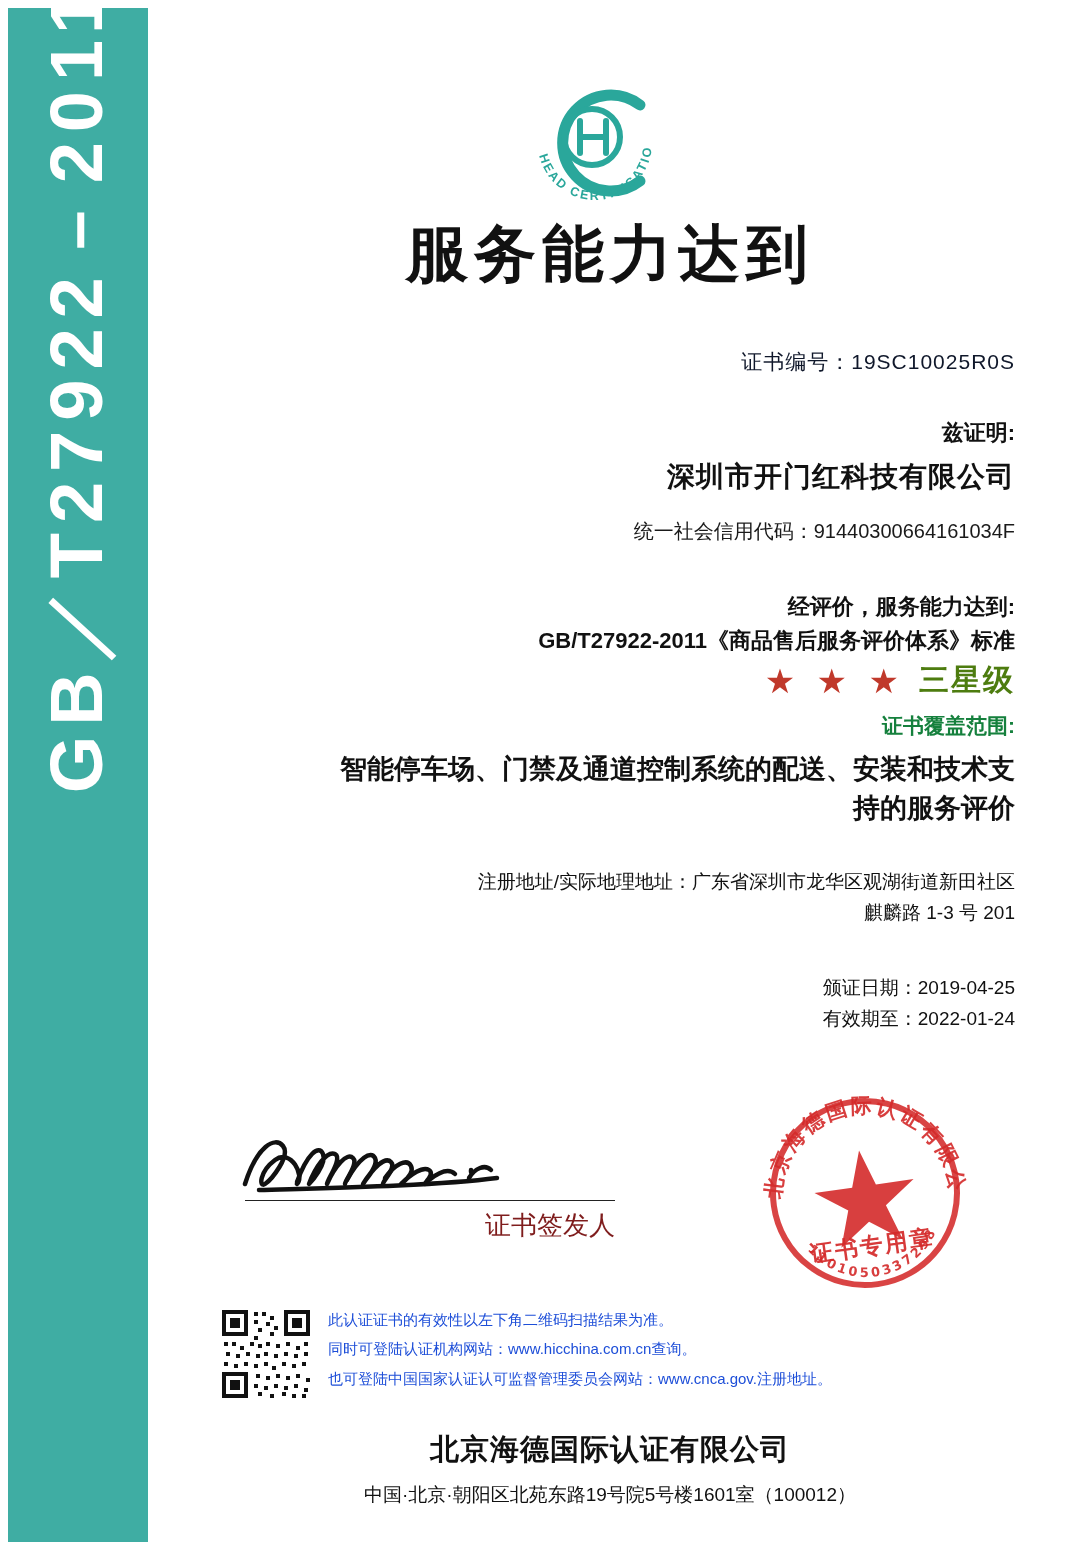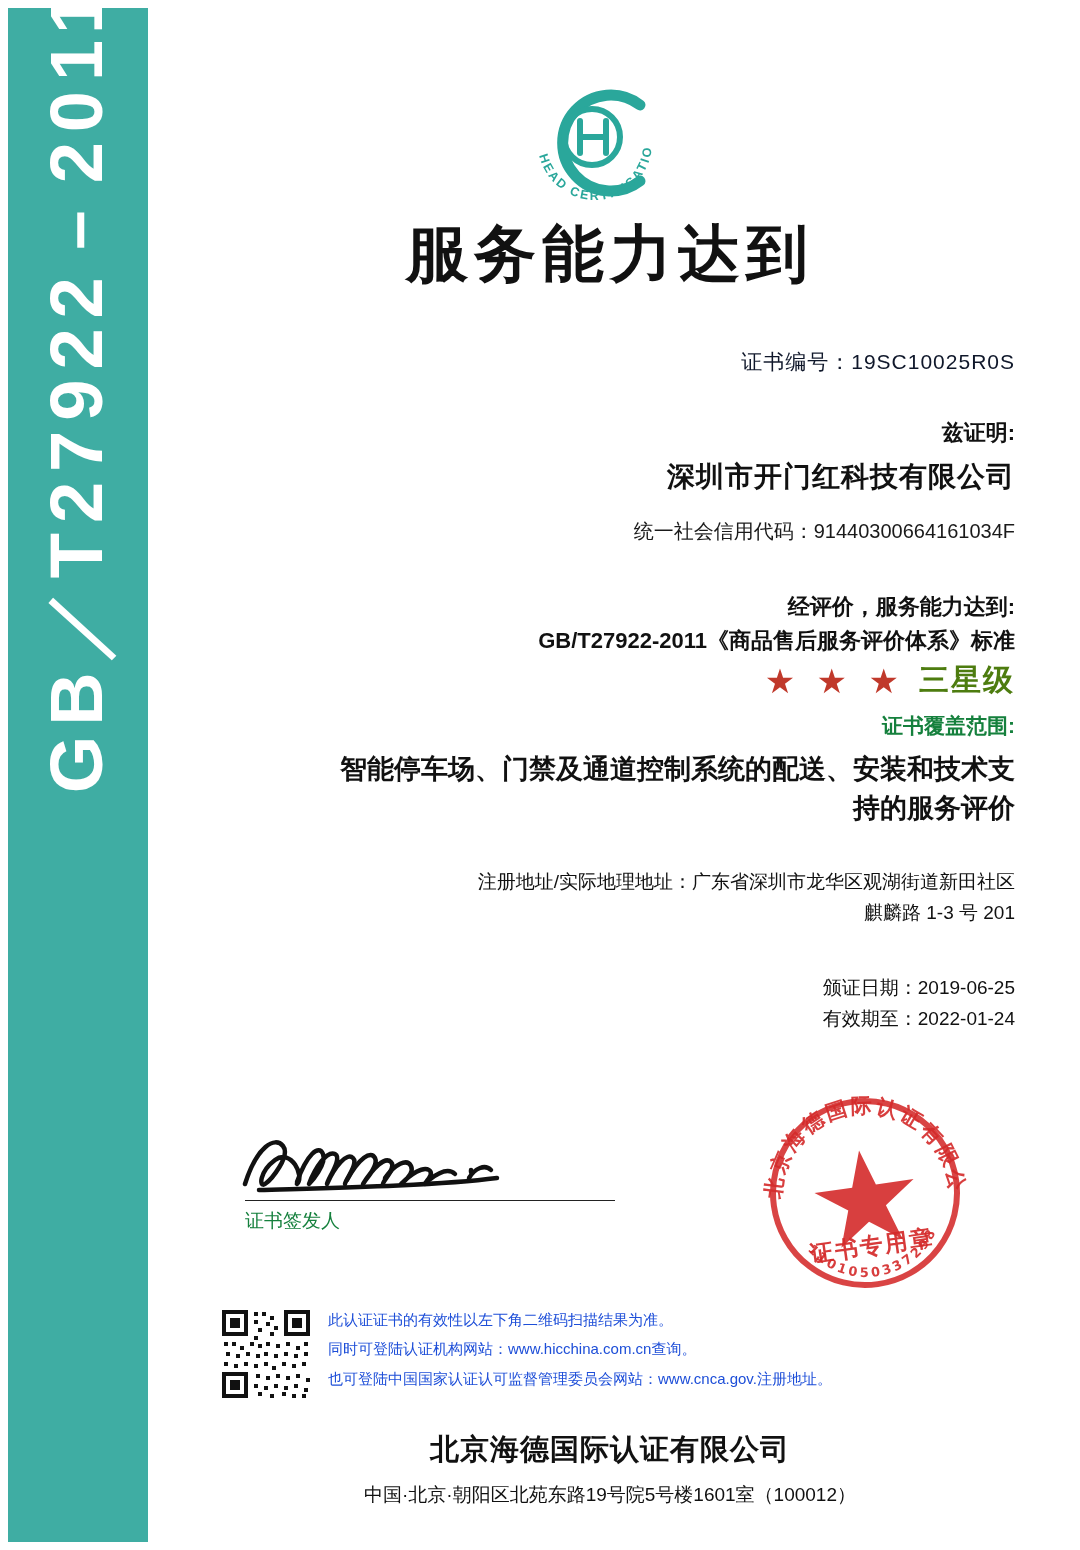--- a/index.html
+++ b/index.html
@@ -187,25 +187,25 @@
   .sig-mark {
     height: 72px;
     position: relative;
   }
   .sig-line {
     border-bottom: 1.6px solid #222;
     width: 370px;
     margin-left: 10px;
   }
   .sig-label {
-    text-align: left;
+    text-align: right;
     width: 370px;
     margin-left: 10px;
-    font-size: 19px;
-    color: #15803d;
+    font-size: 26px;
+    color: #7f1d1d;
     padding-top: 7px;
   }
   
   .seal {
     position: absolute;
     left: 600px;
     top: 1078px;
     width: 230px;
     height: 230px;
   }
@@ -302,21 +302,21 @@
 
     <div class="scope-label">证书覆盖范围:</div>
     <div class="scope-text">智能停车场、门禁及通道控制系统的配送、安装和技术支持的服务评价</div>
 
     <div class="address">
       <span>注册地址/实际地理地址：</span><span>广东省深圳市龙华区观湖街道新田社区</span><br>
       <span>麒麟路 1-3 号 201</span>
     </div>
 
     <div class="dates">
-      <span>颁证日期：</span><span>2019-06-25</span><br>
+      <span>颁证日期：</span><span>2019-04-25</span><br>
       <span>有效期至：</span><span>2022-01-24</span>
     </div>
 
     <div class="sig-wrap">
       <div class="sig-mark">
         <svg width="330" height="72" viewBox="0 0 330 72" xmlns="http://www.w3.org/2000/svg">
           <g fill="none" stroke="#111111" stroke-width="4.5" stroke-linecap="round" stroke-linejoin="round">
             <path d="M10,56 C22,18 40,8 48,18 C56,28 36,52 30,56 C24,60 24,44 40,32 C56,20 70,48 62,56"></path>
             <path d="M62,54 C72,26 84,16 88,26 C92,36 76,54 74,56 C80,40 92,22 100,26 C108,30 92,52 92,56 C100,38 112,24 118,30 C124,36 110,52 110,56"></path>
             <path d="M112,52 C124,30 136,22 140,30 C144,38 130,52 128,56 C138,40 150,28 156,34 C162,40 148,52 148,56"></path>

